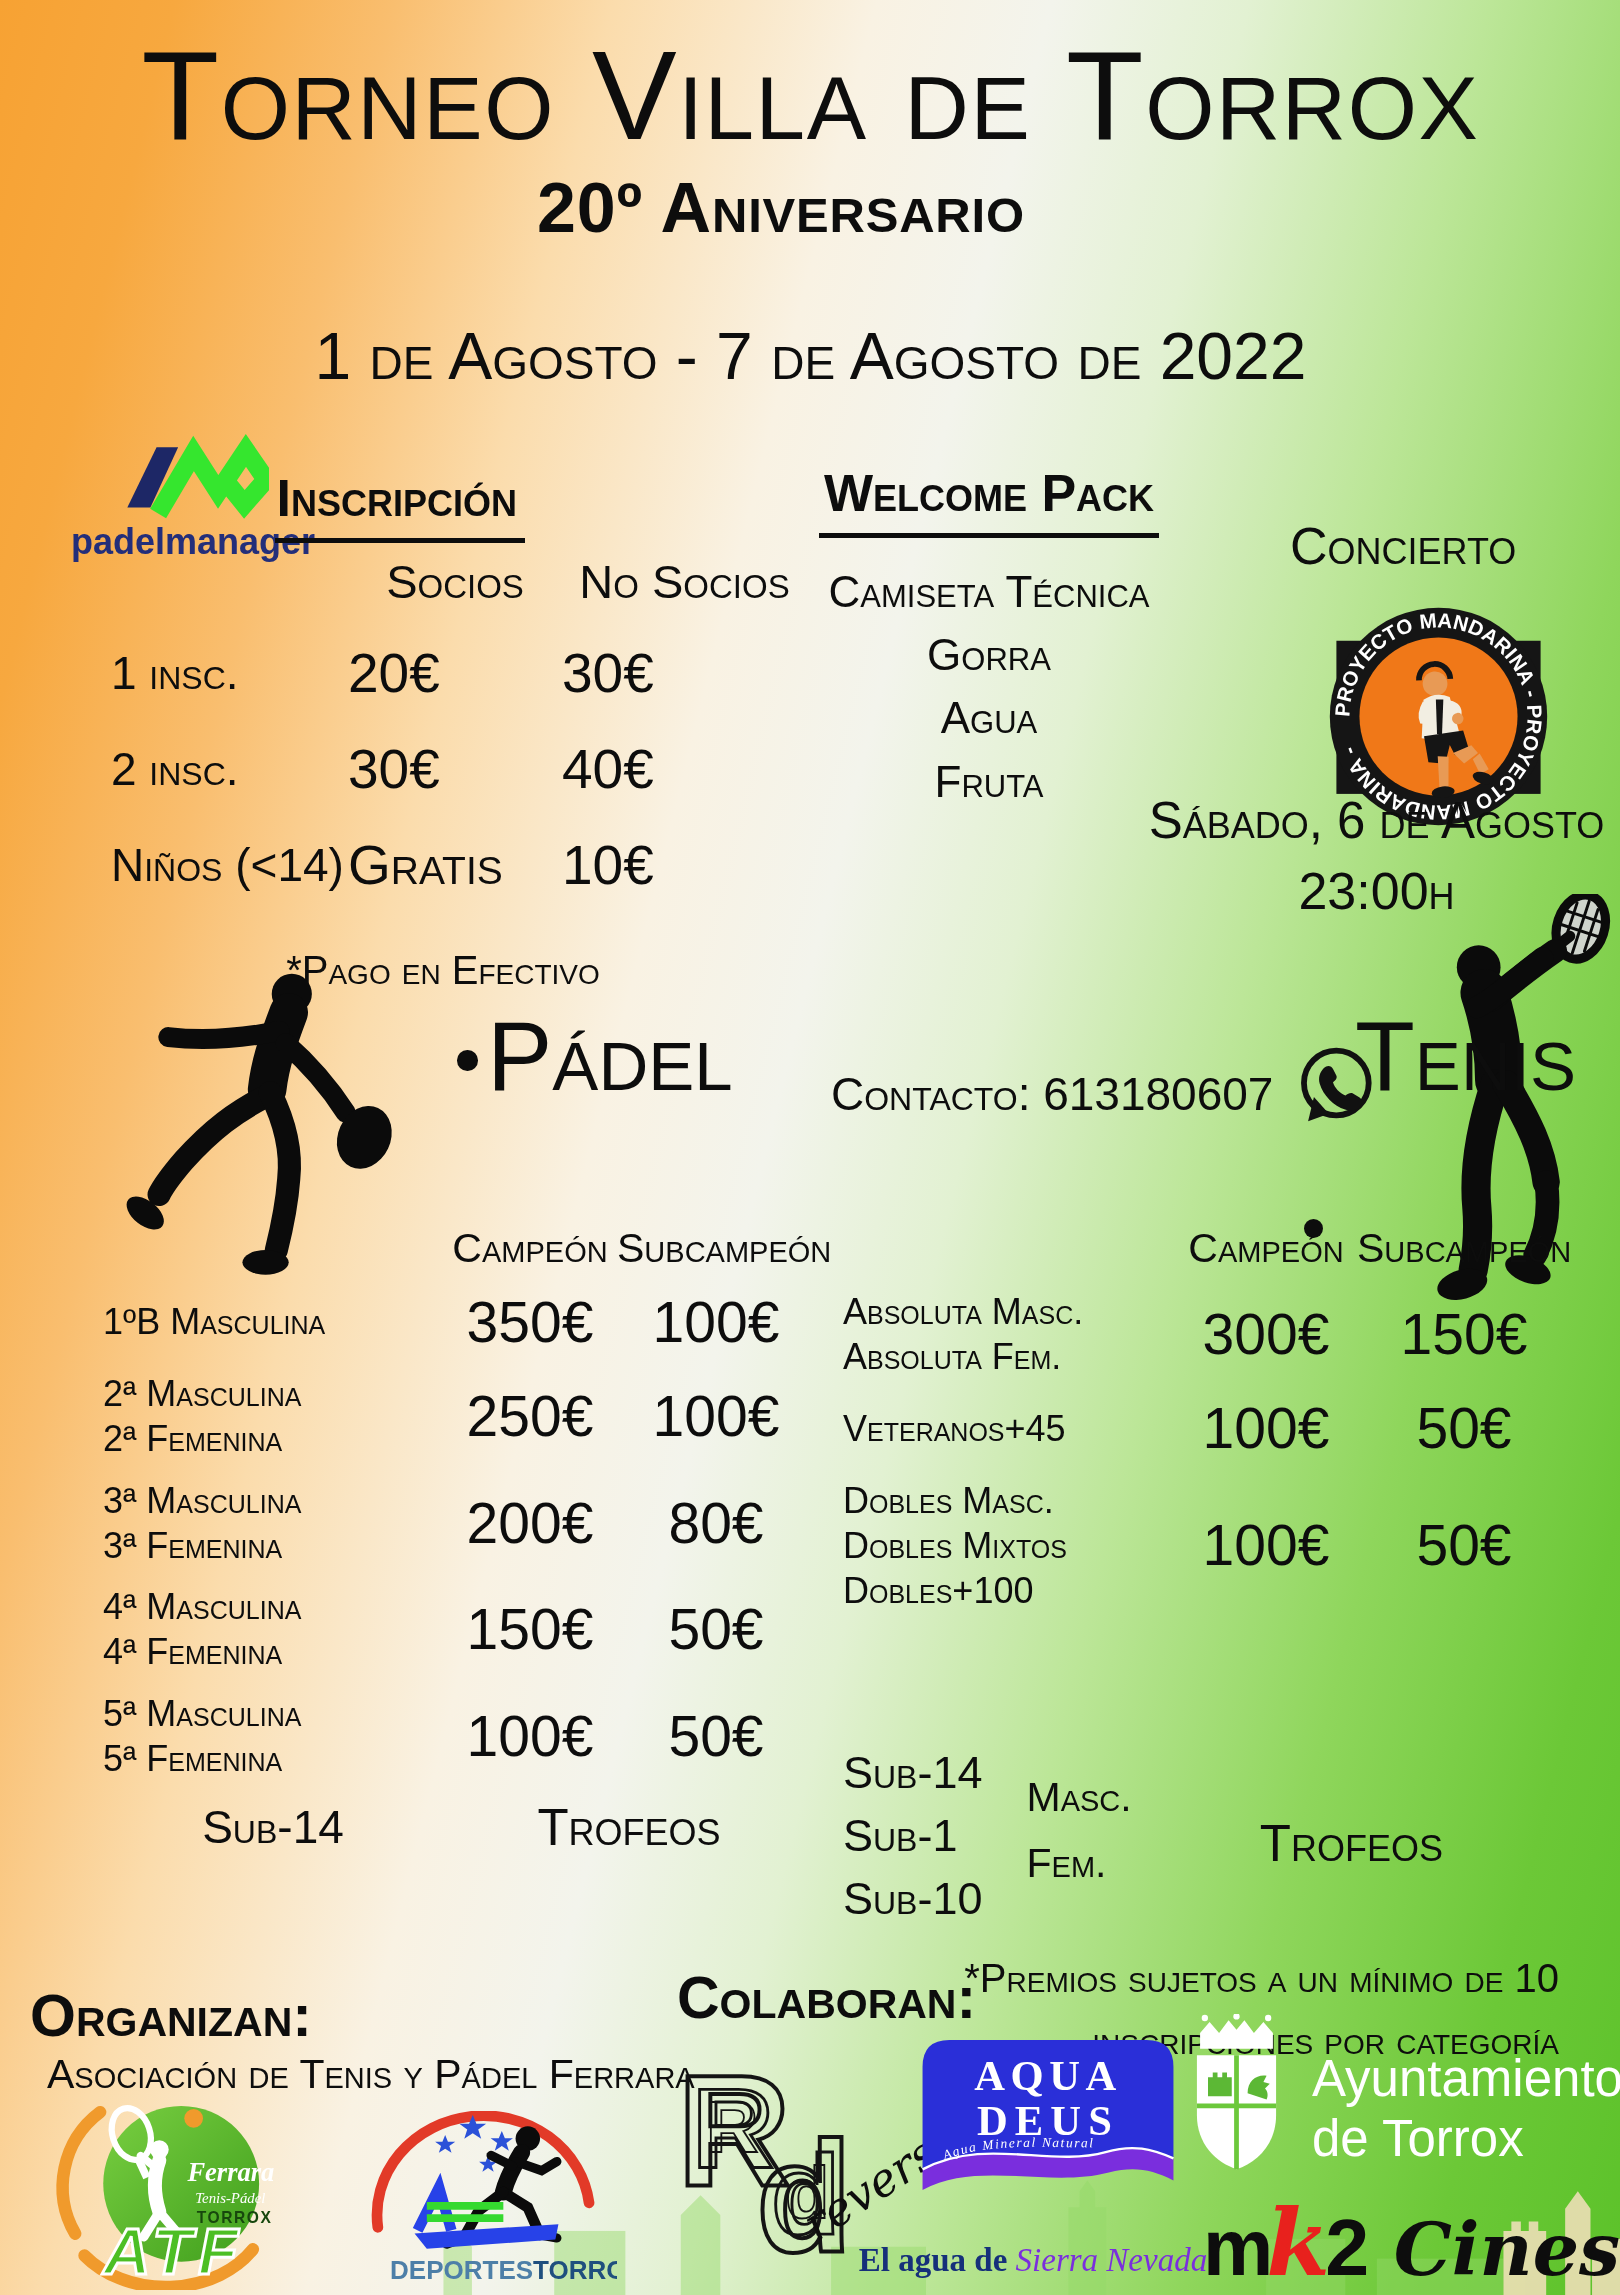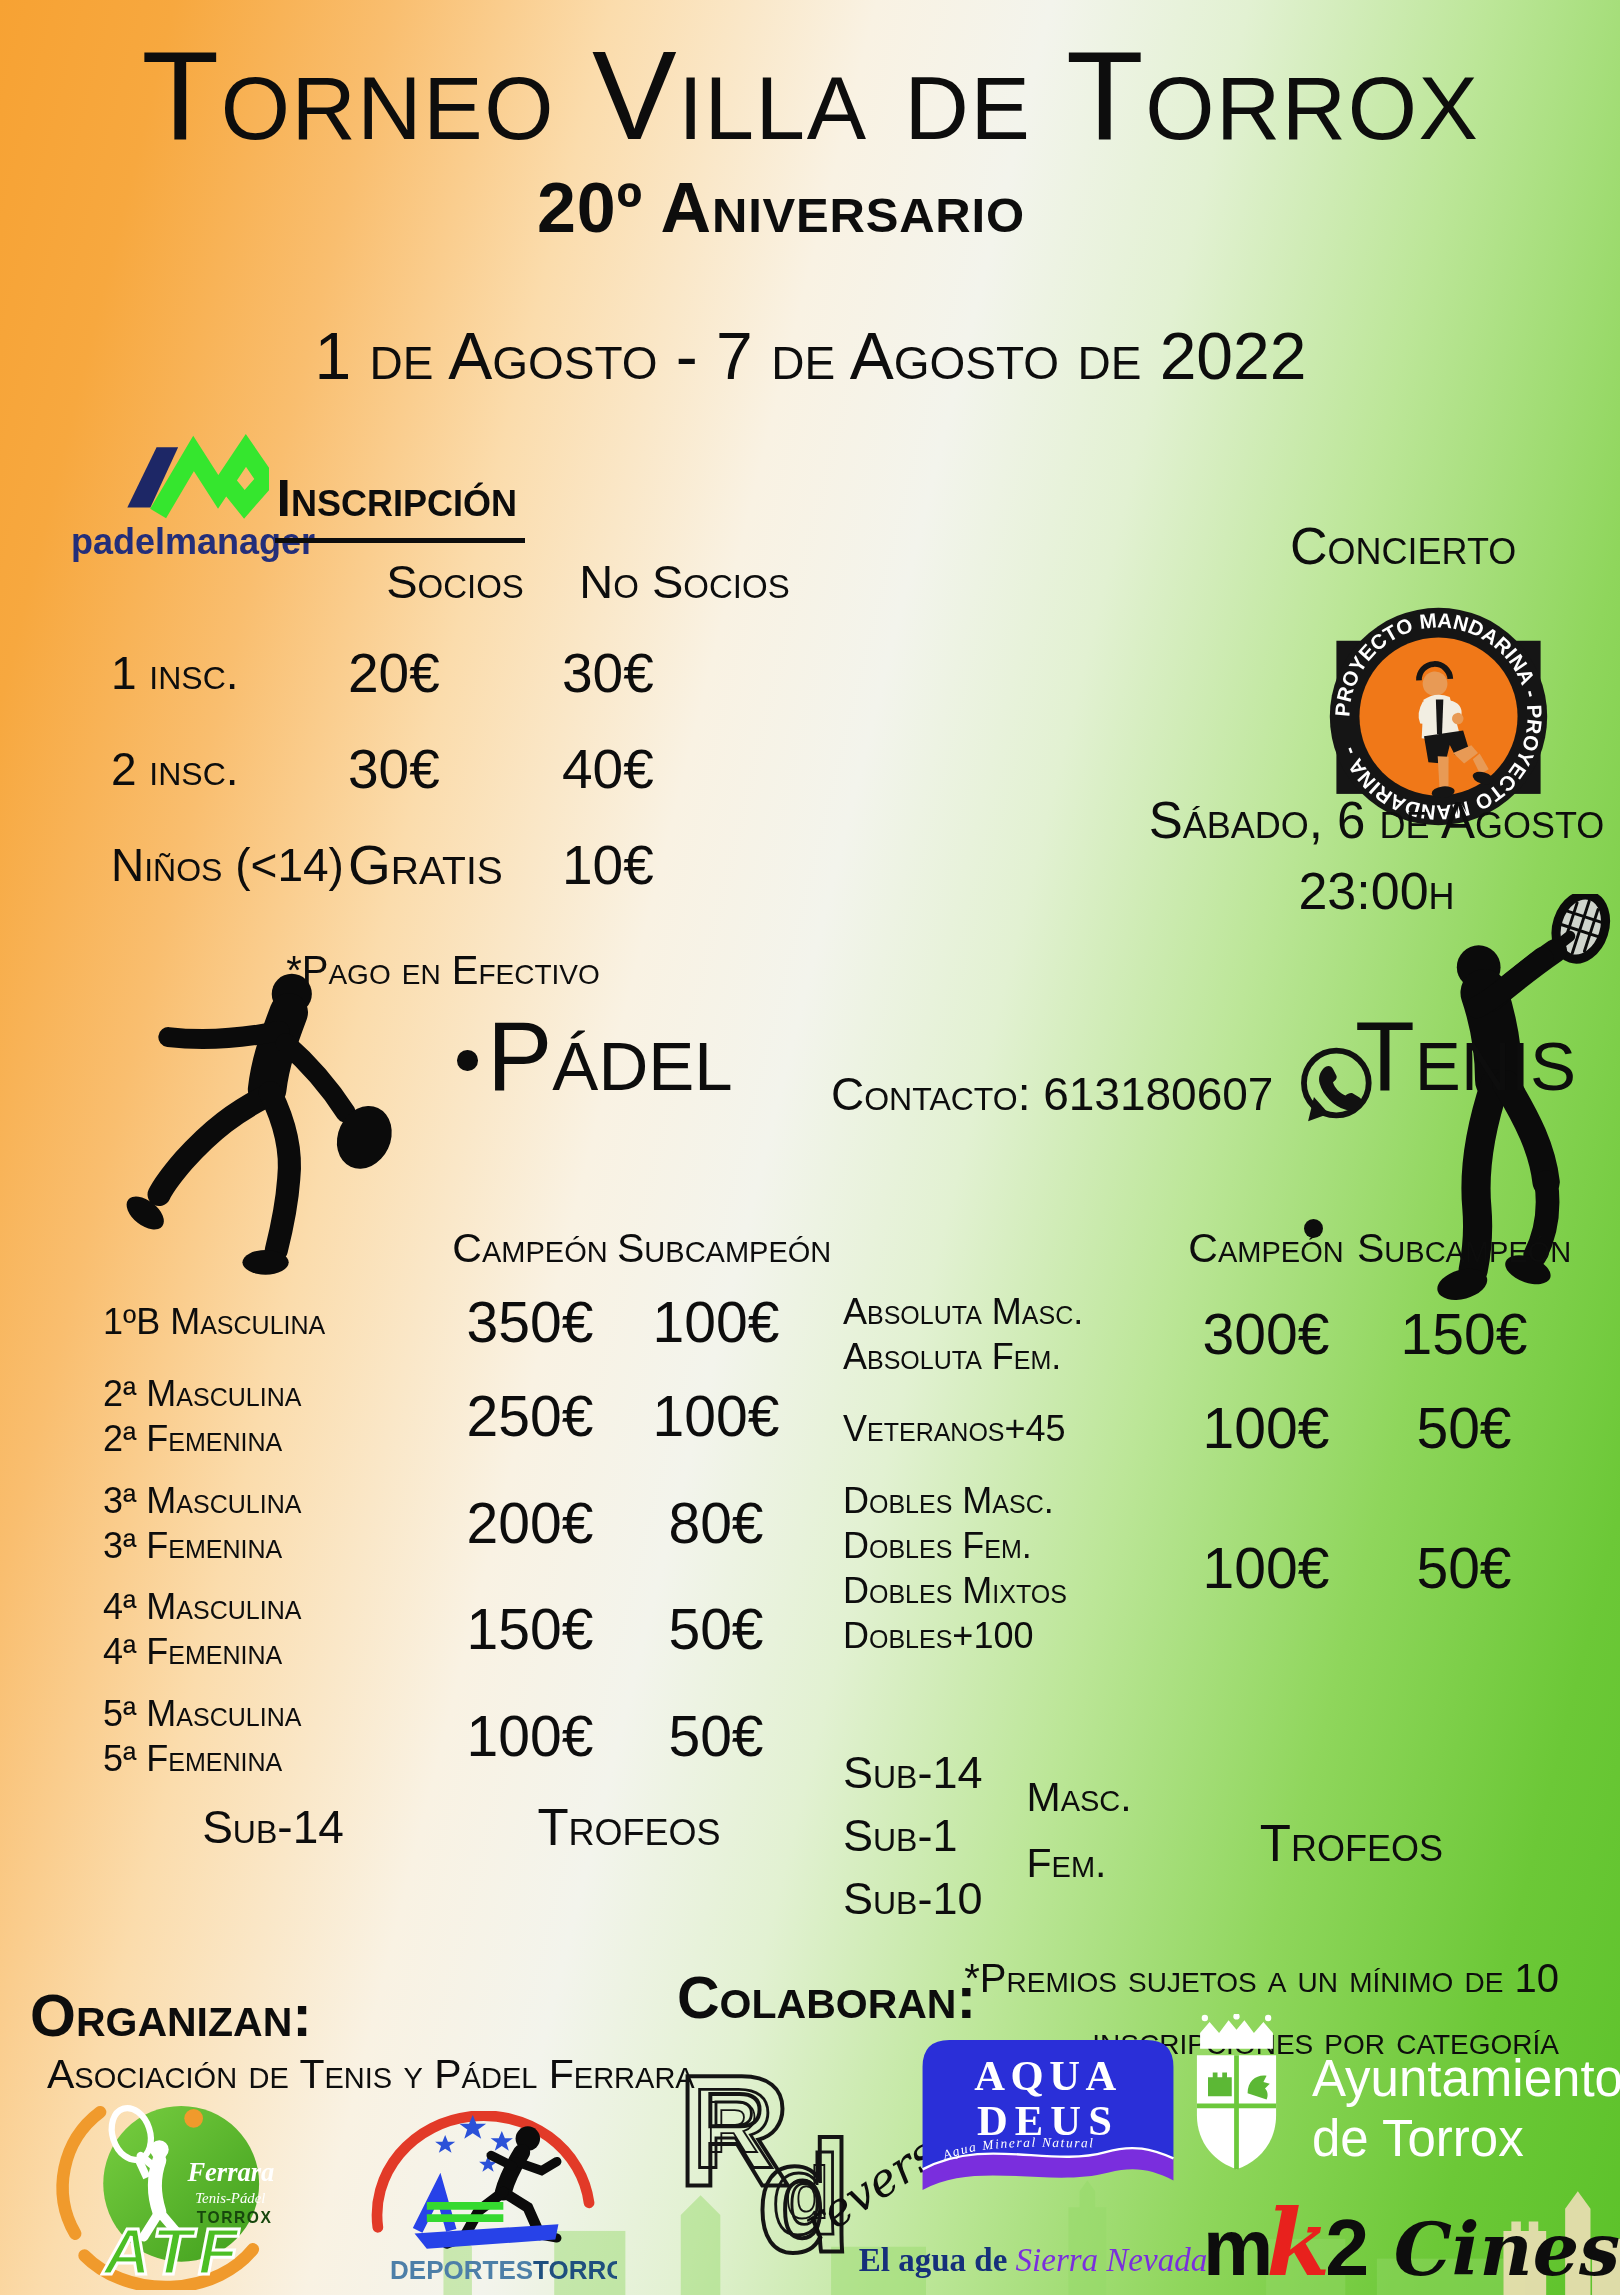--- a/index.html
+++ b/index.html
@@ -135,20 +135,27 @@
     <div class="lbl sc">2 insc.</div>
     <div class="val sc">30€</div>
     <div class="val sc">40€</div>
 
     <div class="lbl sc">Niños (&lt;14)</div>
     <div class="val sc">Gratis</div>
     <div class="val sc">10€</div>
   </div>
   <div class="abs pago sc">*Pago en Efectivo</div>
 
+  <div class="abs wp">
+    <div><span class="wp-heading sc">Welcome Pack</span></div>
+    <div class="wp-item sc">Camiseta Técnica</div>
+    <div class="wp-item sc">Gorra</div>
+    <div class="wp-item sc">Agua</div>
+    <div class="wp-item sc">Fruta</div>
+  </div>
 
   <div class="abs con-heading sc">Concierto</div>
   <svg class="abs" style="left:1315px;top:593px;" width="247" height="247" viewBox="0 0 300 300">
     <rect x="26" y="58" width="44" height="62" fill="#151515"></rect>
     <rect x="26" y="182" width="44" height="62" fill="#151515"></rect>
     <rect x="230" y="58" width="44" height="62" fill="#151515"></rect>
     <rect x="230" y="182" width="44" height="62" fill="#151515"></rect>
     <circle cx="150" cy="150" r="132" fill="#151515"></circle>
     <circle cx="150" cy="150" r="96" fill="#F07818"></circle>
     <defs>
@@ -276,21 +283,20 @@
     <div class="price sc">150€</div>
 
     <div class="lbl sc">
         <div>Veteranos+45</div>
       </div>
     <div class="price sc">100€</div>
     <div class="price sc">50€</div>
 
     <div class="lbl sc">
       <div>Dobles Masc.</div>
-        <div>Dobles Fem.</div>
       <div>Dobles Mixtos</div>
         <div>Dobles+100</div>
     </div>
     <div class="price sc">100€</div>
     <div class="price sc">50€</div>
   </div>
 
   <div class="abs tn-trophy">
     <div class="tn-cats sc">
       <div>Sub-14</div>

